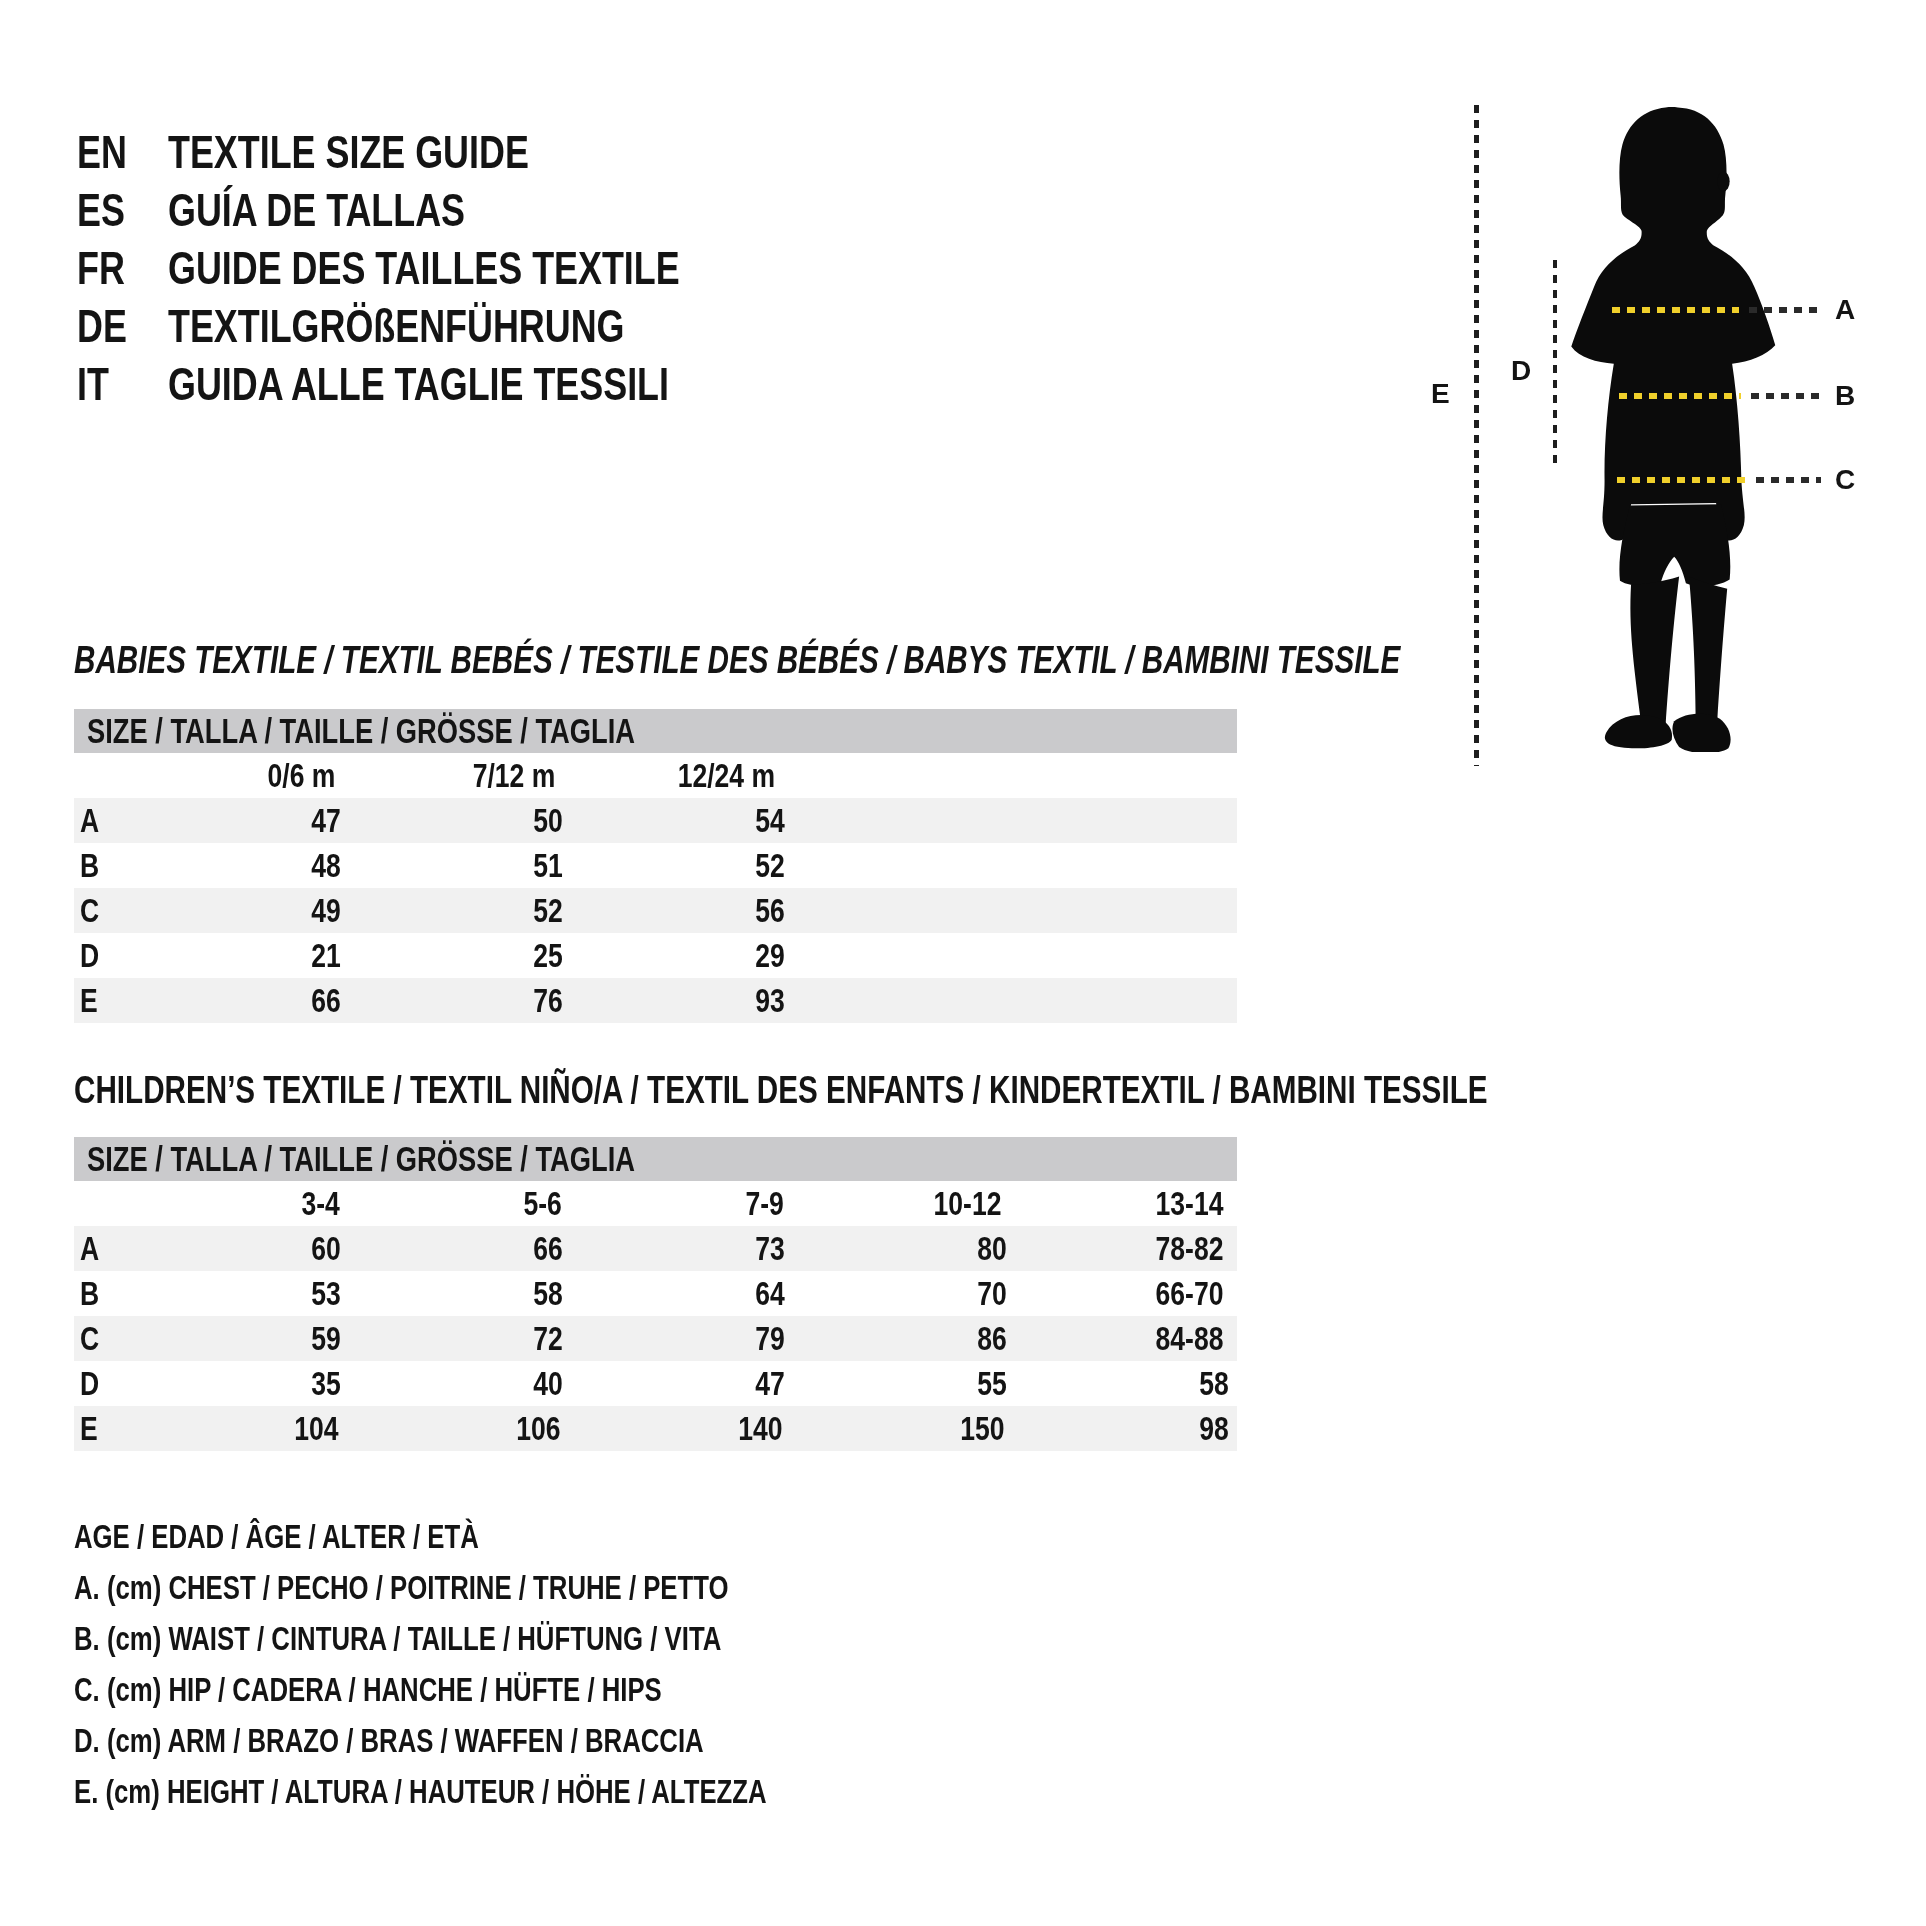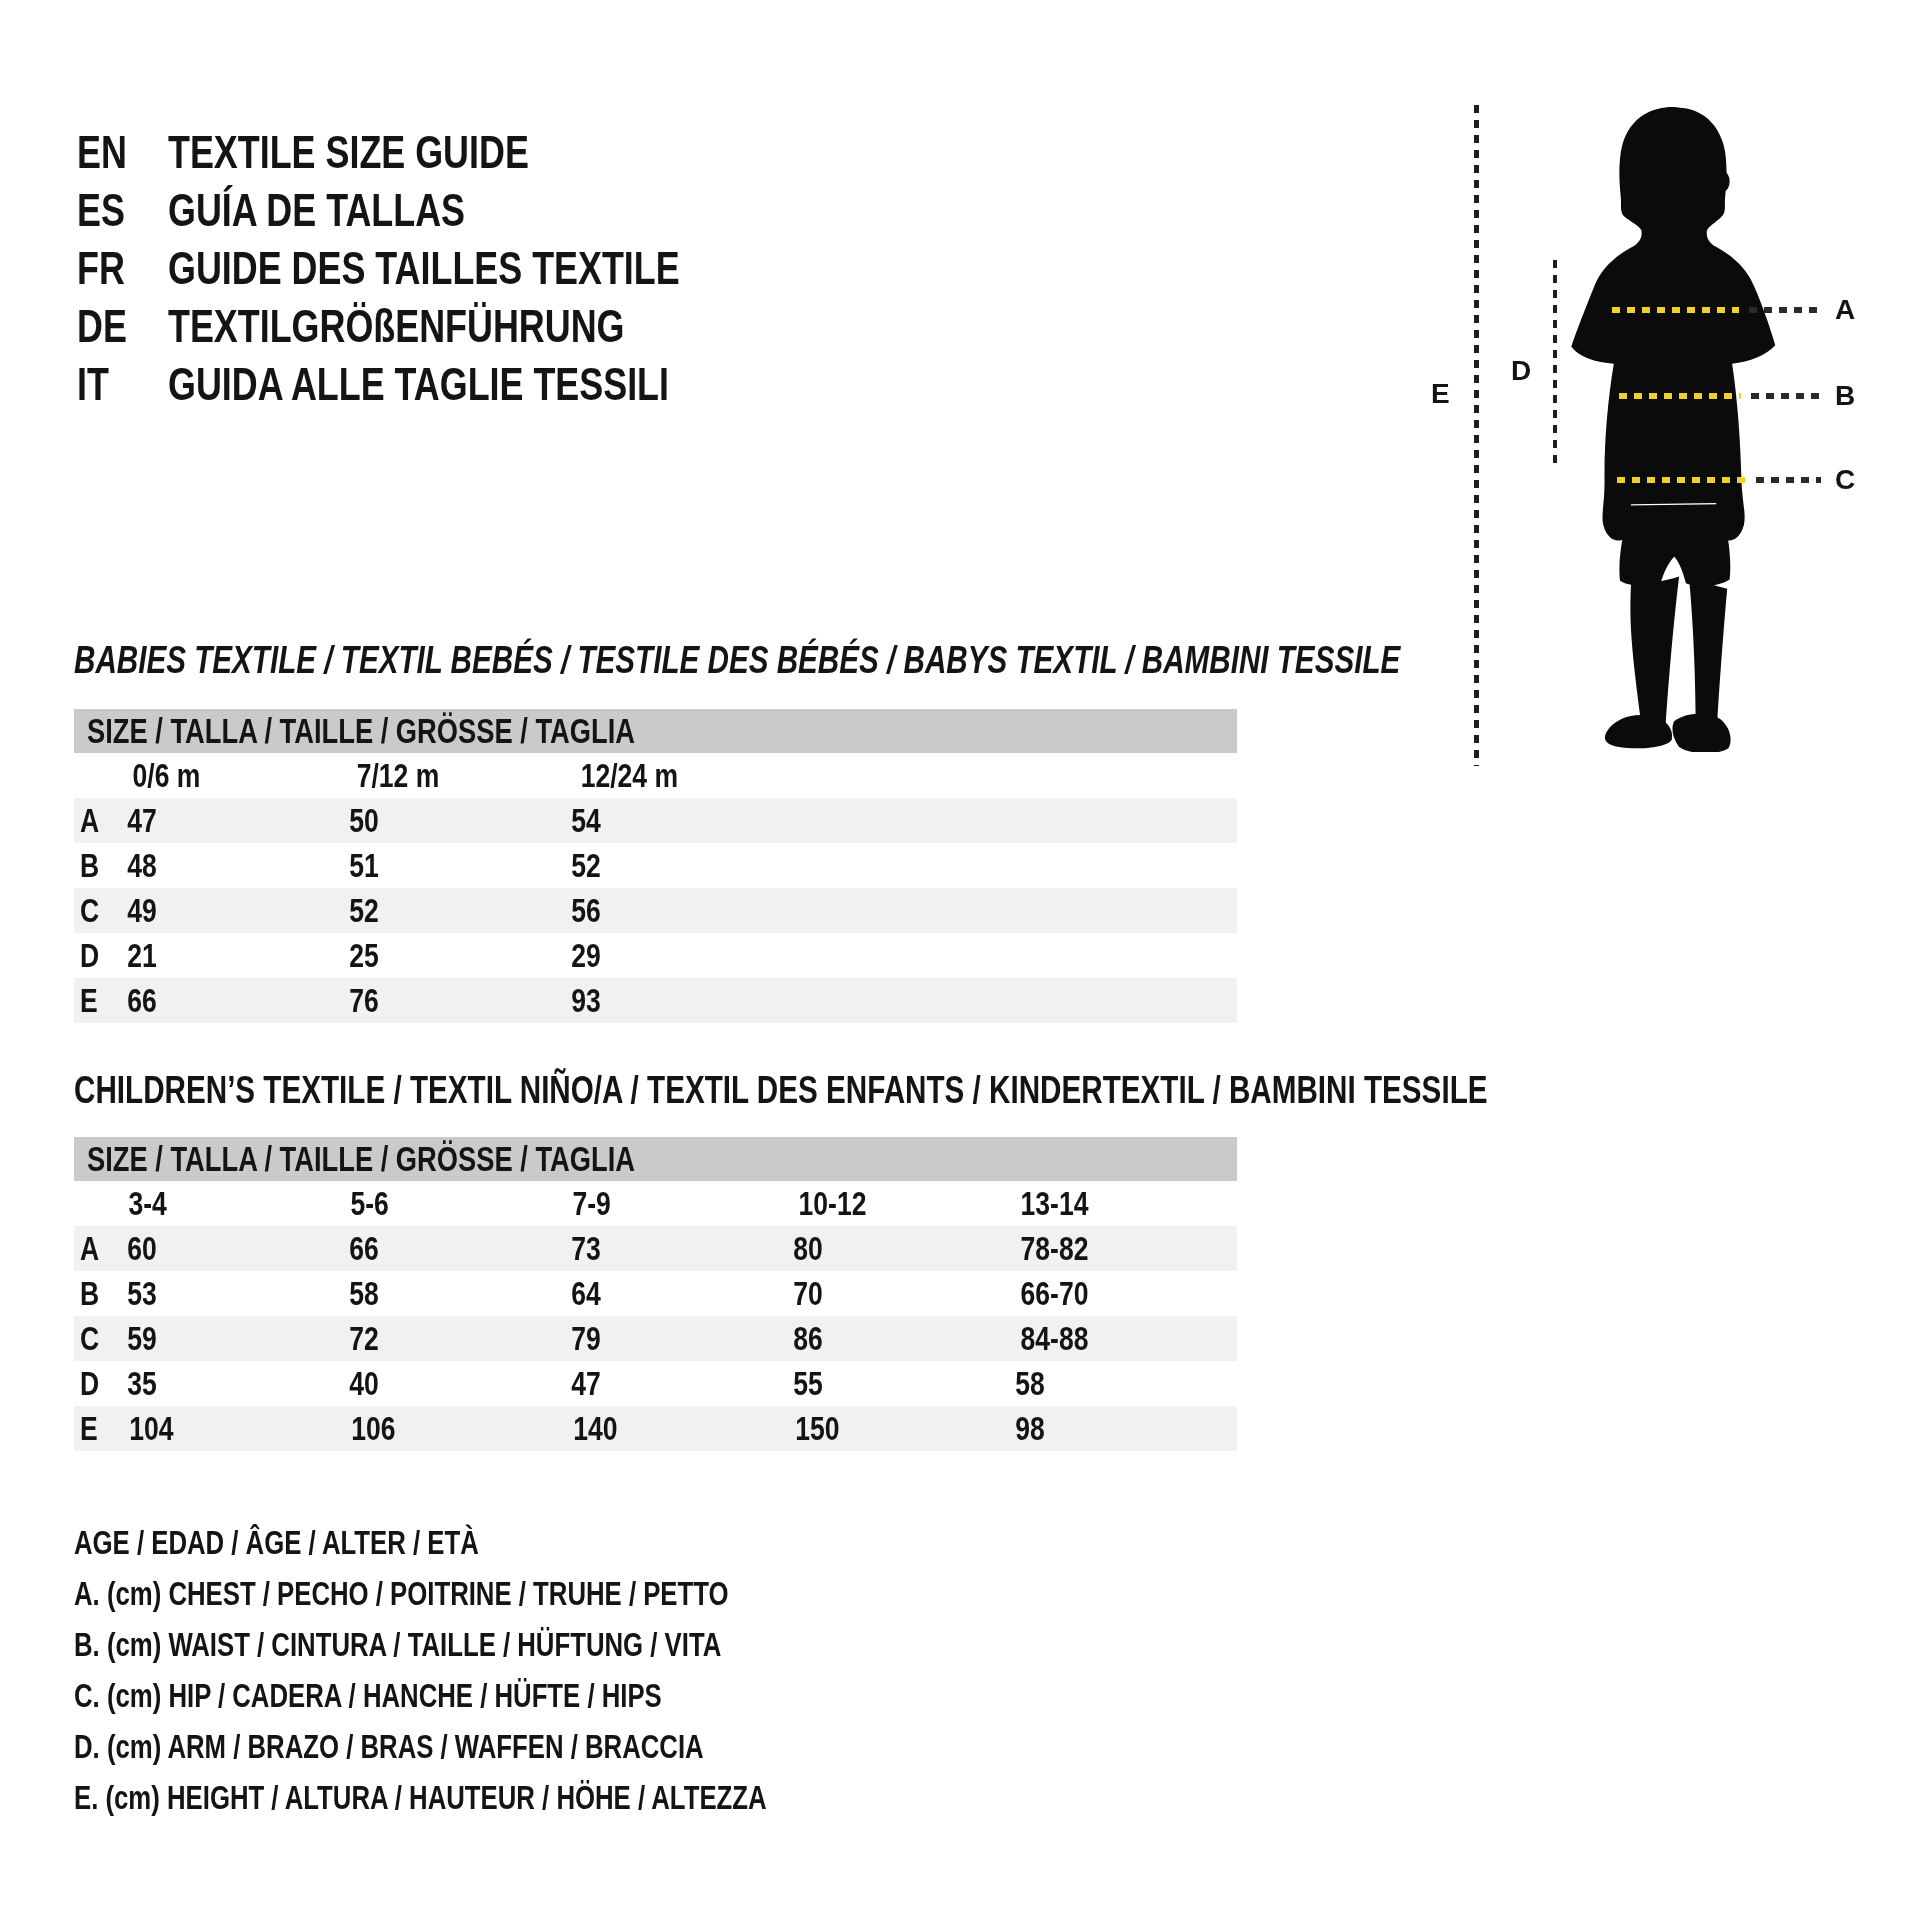--- a/index.html
+++ b/index.html
@@ -22,25 +22,25 @@
   .sec-title.children{top:1068px;}
 
   
   .size-table{position:absolute;left:74px;width:1163px;}
   .size-table.babies{top:709px;}
   .size-table.children{top:1137px;}
   .size-bar{height:44px;background:#cacacc;display:flex;align-items:center;padding-left:13px;font-size:35px;font-weight:700;}
   .trow{display:grid;grid-template-columns:49px repeat(5,222px);height:45px;align-items:center;}
   .trow.stripe{background:#f1f1f1;}
   .rlabel{padding-left:6.2px;font-size:34px;font-weight:700;}
-  .cell{text-align:left;font-size:34px;font-weight:700;}
+  .cell{text-align:right;font-size:34px;font-weight:700;}
 
   
   .legend{position:absolute;left:74px;top:1511px;}
-  .legend-line{height:51px;display:flex;align-items:flex-end;font-size:33px;font-weight:700;}
+  .legend-line{height:51px;display:flex;align-items:center;font-size:33px;font-weight:700;}
 
   
   .fig-svg{position:absolute;left:1568px;top:105px;width:213px;height:647px;}
   .vdash{position:absolute;background-image:repeating-linear-gradient(to bottom,#1d1d1d 0 8px,transparent 8px 15px);}
   .vdash.e-line{left:1474px;top:105px;width:5px;height:661px;}
   .vdash.d-line{left:1553px;top:260px;width:4.3px;height:208px;}
   .hdash{position:absolute;height:5.5px;}
   .hdash.yellow{background-image:repeating-linear-gradient(to right,#f1d02b 0 8px,transparent 8px 15px);}
   .hdash.dark{background-image:repeating-linear-gradient(to right,#2a2a2a 0 8px,transparent 8px 15px);}
   .a-y{left:1612px;top:307px;width:127px;}

